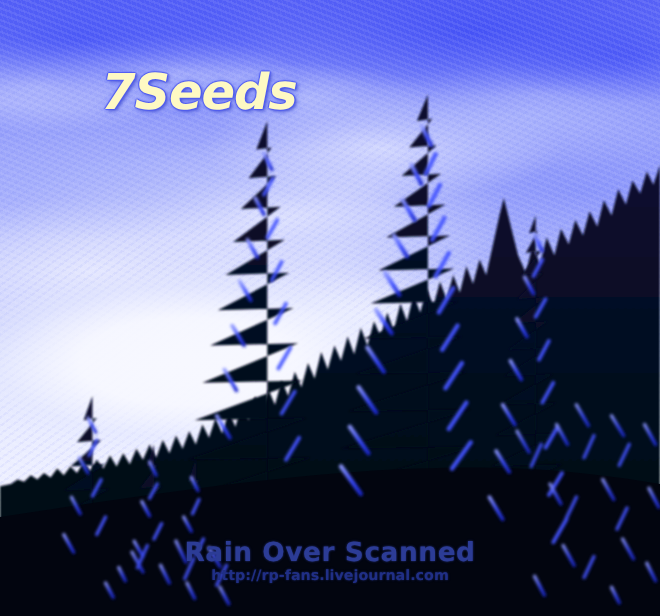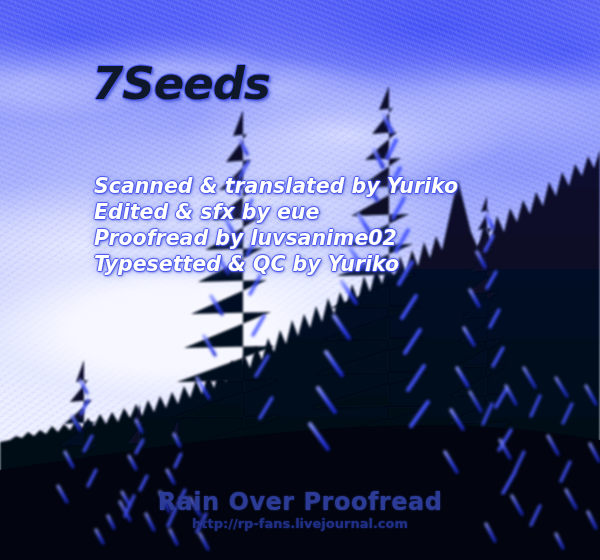--- a/index.html
+++ b/index.html
@@ -65,21 +65,21 @@
   
   .forest{position:absolute;left:0;right:0;bottom:0;height:100%;}
   .forest svg{display:block;width:100%;height:100%;}
 
   
   .title{
     position:absolute;left:92px;top:57px;
     font-family:"DejaVu Sans",sans-serif;
     font-style:italic;font-weight:bold;
     font-size:45px;letter-spacing:-1px;
-    color:#0f172a;
+    color:#fef9c3;
     text-shadow:
       0 0 1px #4f5cf2, 1px 0 1px #4f5cf2, -1px 0 1px #4f5cf2,
       0 1px 1px #4f5cf2, 0 -1px 1px #4f5cf2,
       2px 2px 3px rgba(48,60,200,.65),
       0 0 9px rgba(120,134,250,.85);
     white-space:nowrap;
   }
   .credits{
     position:absolute;left:94px;top:173px;
     font-family:"DejaVu Sans",sans-serif;
@@ -298,23 +298,17 @@
           <path d="M588,512 l8,16"></path>
             <path d="M486,524 l9,17"></path>
             <path d="M556,534 l7,14"></path>
         </g>
       </g>
     </svg>
   </div>
 
   <div class="title">7Seeds</div>
 
-  <div class="credits">
-    <div>Scanned &amp; translated by Yuriko</div>
-    <div>Edited &amp; sfx by eue</div>
-    <div>Proofread by luvsanime02</div>
-    <div>Typesetted &amp; QC by Yuriko</div>
-  </div>
-
-  <div class="wm wm-title">Rain Over Proofread</div>
+
+  <div class="wm wm-title">Rain Over Scanned</div>
   <div class="wm wm-url">http://rp-fans.livejournal.com</div>
 
 </div>
 
 </body></html>

